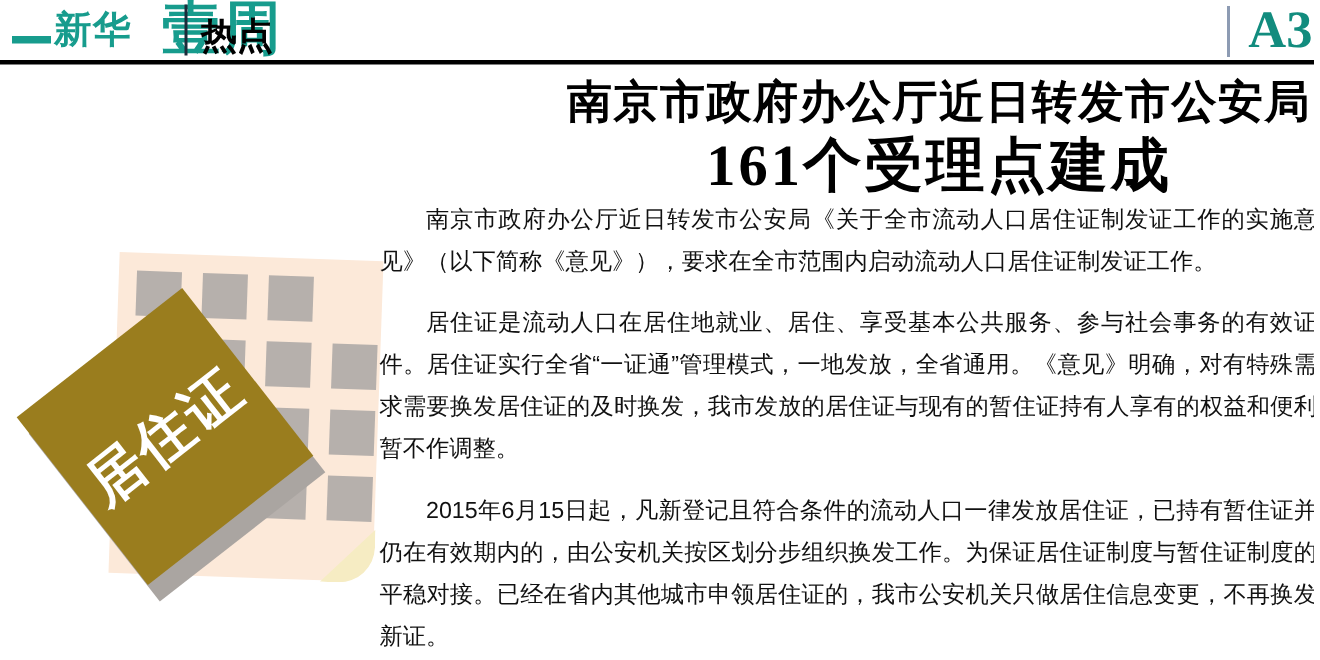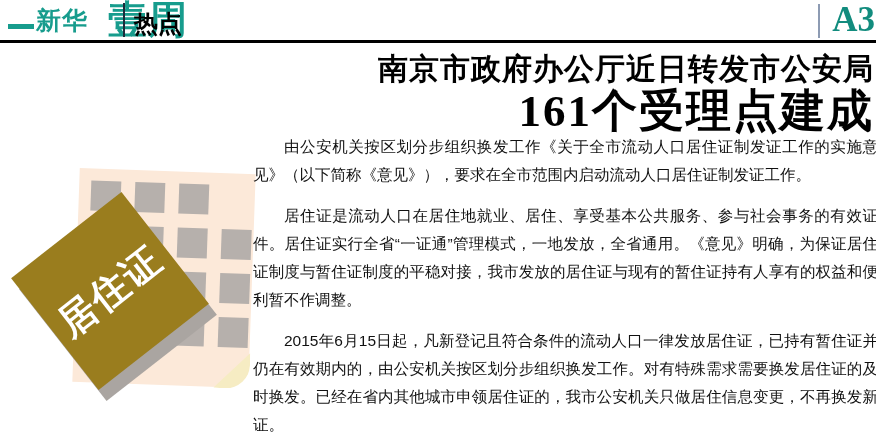--- a/index.html
+++ b/index.html
@@ -16,21 +16,21 @@
   .section-label{position:absolute;left:134px;top:8px;font-size:24px;font-weight:bold;color:#000;}
   .pageno-divider{position:absolute;left:818px;top:4px;width:2px;height:34px;background:#8d9bb3;}
   .pageno{position:absolute;right:5px;top:0px;font-family:"Liberation Serif","DejaVu Serif",serif;
           font-size:35px;font-weight:bold;color:#128c7e;line-height:40px;text-align:right;}
   .header-rule{position:absolute;left:0;top:40px;width:880px;height:3px;background:#000;}
 
   
   .headline{position:absolute;right:2px;top:49px;text-align:right;color:#000;
             font-family:"Liberation Serif","DejaVu Serif",serif;}
   .headline-line1{font-size:30px;font-weight:bold;letter-spacing:1px;line-height:40px;}
-  .headline-line2{font-size:45px;font-weight:bold;letter-spacing:2px;line-height:44px;}
+  .headline-line2{font-size:39px;font-weight:bold;letter-spacing:2px;line-height:44px;text-align:center;}
 
   
   .article{position:absolute;left:253px;top:133px;width:625px;font-size:15.5px;line-height:28px;color:#111;}
   .article p{margin:0 0 13px 0;text-indent:2em;text-align:justify;}
 
   
   .illustration{position:absolute;left:14px;top:163px;width:245px;height:240px;}
   .paper{position:absolute;left:62px;top:8px;width:176px;height:214px;background:#fce9d9;
          transform:rotate(2deg);border-bottom-right-radius:24px;}
   .squares{position:absolute;left:12px;top:12px;display:grid;
@@ -90,19 +90,19 @@
       </div>
       <div class="fold"></div>
     </div>
     <div class="book-shadow"></div>
     <div class="book">
       <span class="book-label">居住证</span>
     </div>
   </div>
 
   <div class="article">
-    <p>由公安机关按区划分步组织换发工作《关于全市流动人口居住证制发证工作的实施意见》（以下简称《意见》），要求在全市范围内启动流动人口居住证制发证工作。</p>
-    <p>居住证是流动人口在居住地就业、居住、享受基本公共服务、参与社会事务的有效证件。居住证实行全省“一证通”管理模式，一地发放，全省通用。《意见》明确，为保证居住证制度与暂住证制度的平稳对接，我市发放的居住证与现有的暂住证持有人享有的权益和便利暂不作调整。</p>
-    <p>2015年6月15日起，凡新登记且符合条件的流动人口一律发放居住证，已持有暂住证并仍在有效期内的，由公安机关按区划分步组织换发工作。对有特殊需求需要换发居住证的及时换发。已经在省内其他城市申领居住证的，我市公安机关只做居住信息变更，不再换发新证。</p>
+    <p>南京市政府办公厅近日转发市公安局《关于全市流动人口居住证制发证工作的实施意见》（以下简称《意见》），要求在全市范围内启动流动人口居住证制发证工作。</p>
+    <p>居住证是流动人口在居住地就业、居住、享受基本公共服务、参与社会事务的有效证件。居住证实行全省“一证通”管理模式，一地发放，全省通用。《意见》明确，对有特殊需求需要换发居住证的及时换发，我市发放的居住证与现有的暂住证持有人享有的权益和便利暂不作调整。</p>
+    <p>2015年6月15日起，凡新登记且符合条件的流动人口一律发放居住证，已持有暂住证并仍在有效期内的，由公安机关按区划分步组织换发工作。为保证居住证制度与暂住证制度的平稳对接。已经在省内其他城市申领居住证的，我市公安机关只做居住信息变更，不再换发新证。</p>
 
   </div>
 
 </div>
 
 </body></html>

